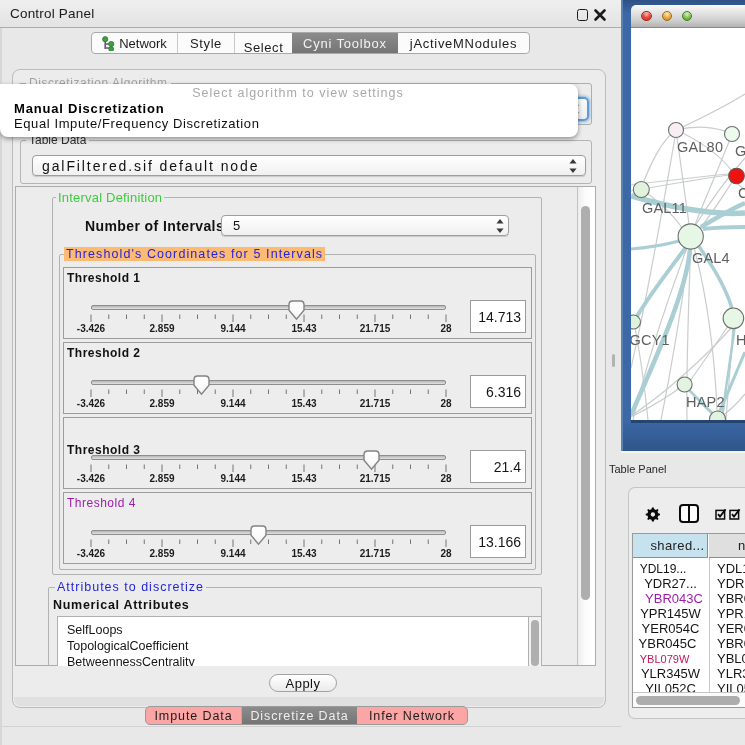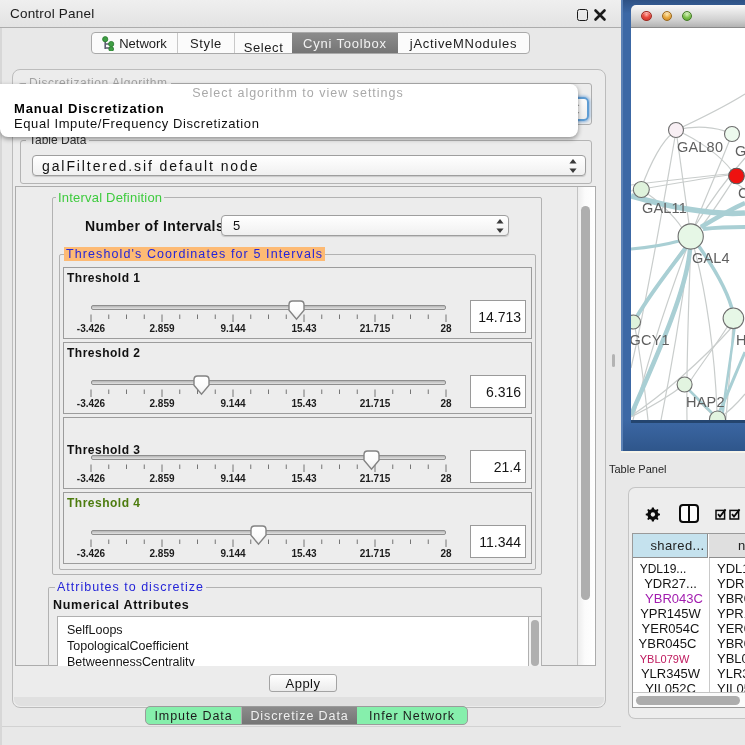--- a/index.html
+++ b/index.html
@@ -179,21 +179,21 @@
       <linearGradient id="th3" x1="0" y1="0" x2="0" y2="1">
         <stop offset="0" stop-color="#FFFFFF"></stop>
         <stop offset="0.55" stop-color="#FBFBFB"></stop>
         <stop offset="1" stop-color="#EFEFEF"></stop>
       </linearGradient>
     </defs>
     <path d="M1,4.6 Q1,1 4.6,1 L12.4,1 Q16,1 16,4.6 L16,10.2 L8.5,19.2 L1,10.2 Z" fill="url(#th3)" stroke="#838383" stroke-width="1.4"></path>
   </svg>
 <div class="abs" style="left:470px;top:450px;width:56px;height:33px;background:#FFF;border:1px solid #9A9A9A;display:flex;align-items:center;justify-content:flex-end;padding-right:4px;font-size:14px;color:#161616;">21.4</div>
 <div class="abs" style="left:63px;top:492px;width:469px;height:72px;border:1px solid #9C9C9C;background:#EDEDED;"></div>
-<div class="abs" style="left:67px;top:496px;font-size:12px;letter-spacing:0.5px;font-weight:bold;color:#4d7c0f;">Threshold 4</div>
+<div class="abs" style="left:67px;top:496px;font-size:12px;letter-spacing:0.5px;font-weight:normal;color:#a21caf;">Threshold 4</div>
 <div class="abs" style="left:91px;top:530px;width:355px;height:5px;border:1px solid #8E8E8E;border-radius:2px;background:linear-gradient(#B5B5B5,#E2E2E2);"></div>
 <svg class="abs" style="left:0;top:539px;" width="540" height="10" viewBox="0 0 540 10">
     <line x1="91.00" y1="0.5" x2="91.00" y2="8" stroke="#757575" stroke-width="1"></line>
     <line x1="108.75" y1="0.5" x2="108.75" y2="5" stroke="#757575" stroke-width="1"></line>
     <line x1="126.50" y1="0.5" x2="126.50" y2="5" stroke="#757575" stroke-width="1"></line>
     <line x1="144.25" y1="0.5" x2="144.25" y2="5" stroke="#757575" stroke-width="1"></line>
     <line x1="162.00" y1="0.5" x2="162.00" y2="8" stroke="#757575" stroke-width="1"></line>
     <line x1="179.75" y1="0.5" x2="179.75" y2="5" stroke="#757575" stroke-width="1"></line>
     <line x1="197.50" y1="0.5" x2="197.50" y2="5" stroke="#757575" stroke-width="1"></line>
     <line x1="215.25" y1="0.5" x2="215.25" y2="5" stroke="#757575" stroke-width="1"></line>
@@ -220,31 +220,31 @@
 <svg class="abs" style="left:249.5px;top:525px;" width="17" height="21" viewBox="0 0 17 21">
     <defs>
       <linearGradient id="th4" x1="0" y1="0" x2="0" y2="1">
         <stop offset="0" stop-color="#FFFFFF"></stop>
         <stop offset="0.55" stop-color="#FBFBFB"></stop>
         <stop offset="1" stop-color="#EFEFEF"></stop>
       </linearGradient>
     </defs>
     <path d="M1,4.6 Q1,1 4.6,1 L12.4,1 Q16,1 16,4.6 L16,10.2 L8.5,19.2 L1,10.2 Z" fill="url(#th4)" stroke="#838383" stroke-width="1.4"></path>
   </svg>
-<div class="abs" style="left:470px;top:525px;width:56px;height:33px;background:#FFF;border:1px solid #9A9A9A;display:flex;align-items:center;justify-content:flex-end;padding-right:4px;font-size:14px;color:#161616;">11.344</div>
+<div class="abs" style="left:470px;top:525px;width:56px;height:33px;background:#FFF;border:1px solid #9A9A9A;display:flex;align-items:center;justify-content:flex-end;padding-right:4px;font-size:14px;color:#161616;">13.166</div>
 <div class="abs" style="left:48px;top:587px;width:494px;height:79px;border:1px solid #B2B2B2;border-bottom:none;border-radius:2px 2px 0 0;"></div>
 <div class="abs" style="left:55px;top:580px;background:#ECECEC;padding:0 2px;font-size:12.5px;letter-spacing:1px;color:#2525D8;">Attributes to discretize</div>
 <div class="abs" style="left:53px;top:598px;font-size:12.5px;letter-spacing:0.7px;font-weight:bold;color:#111;">Numerical Attributes</div>
 <div class="abs" style="left:57px;top:616px;width:472px;height:50px;background:#FFF;border:1px solid #B0B0B0;border-bottom:none;overflow:hidden;">
     <div style="padding:5px 0 0 9px;font-size:12.5px;color:#151515;line-height:16px;">SelfLoops<br>TopologicalCoefficient<br>BetweennessCentrality</div>
   </div>
 <div class="abs" style="left:529px;top:616px;width:12px;height:50px;background:#F2F2F2;border-top:1px solid #B0B0B0;"></div>
 <div class="abs" style="left:531px;top:620px;width:8px;height:46px;background:#AFAFAF;border-radius:4px;"></div>
-<div class="abs" style="left:269px;top:674px;width:68px;height:18px;background:linear-gradient(#FFFFFF,#EBEBEB);border:1px solid #A3A3A3;border-radius:3px;display:flex;align-items:center;justify-content:center;font-size:13px;letter-spacing:0.5px;color:#111;">Apply</div>
-<div class="abs" style="left:145px;top:706px;width:323px;height:19px;background:#86efac;border:1px solid #9B9B9B;border-radius:5px;overflow:hidden;display:flex;">
+<div class="abs" style="left:269px;top:674px;width:68px;height:18px;background:linear-gradient(#FFFFFF,#EBEBEB);border:1px solid #A3A3A3;border-radius:9px;display:flex;align-items:center;justify-content:center;font-size:13px;letter-spacing:0.5px;color:#111;">Apply</div>
+<div class="abs" style="left:145px;top:706px;width:323px;height:19px;background:#fca5a5;border:1px solid #9B9B9B;border-radius:5px;overflow:hidden;display:flex;">
 <div style="width:96px;display:flex;align-items:center;justify-content:center;font-size:12.5px;letter-spacing:0.9px;color:#1C1C1C;border-right:1px solid #AFAFAF;">Impute Data</div>
 <div style="width:115px;display:flex;align-items:center;justify-content:center;font-size:12.5px;letter-spacing:0.9px;color:#F0F0F0;background:linear-gradient(#8C8C8C,#757575);">Discretize Data</div>
 <div style="flex:1;display:flex;align-items:center;justify-content:center;font-size:12.5px;letter-spacing:0.9px;color:#1C1C1C;">Infer Network</div>
 </div>
 <div class="abs" style="left:0;top:726px;width:621px;height:1px;background:#D2D2D2;"></div>
 <div class="abs" style="left:0;top:28px;width:2px;height:717px;background:#D7D7D7;"></div>
 <div class="abs" style="left:612px;top:354px;width:3px;height:13px;background:#B3B3B3;border-radius:2px;"></div>
 <div class="abs" style="left:0;top:84px;width:578px;height:53px;background:#FFF;border-radius:0 8px 8px 8px;box-shadow:0 2px 5px rgba(0,0,0,0.4);z-index:40;"></div>
 <div class="abs" style="left:9px;top:86px;width:578px;text-align:center;font-size:12.5px;letter-spacing:1px;color:#A9A9A9;z-index:41;">Select algorithm to view settings</div>
 <div class="abs" style="left:14px;top:101px;font-size:13px;letter-spacing:0.8px;font-weight:bold;color:#000;z-index:41;">Manual Discretization</div>

